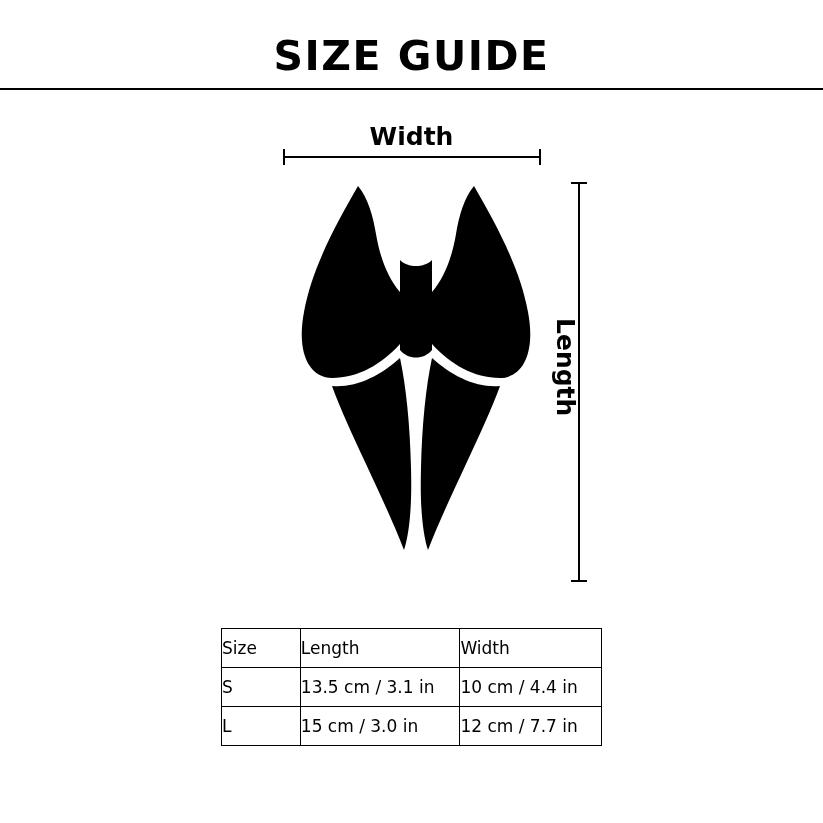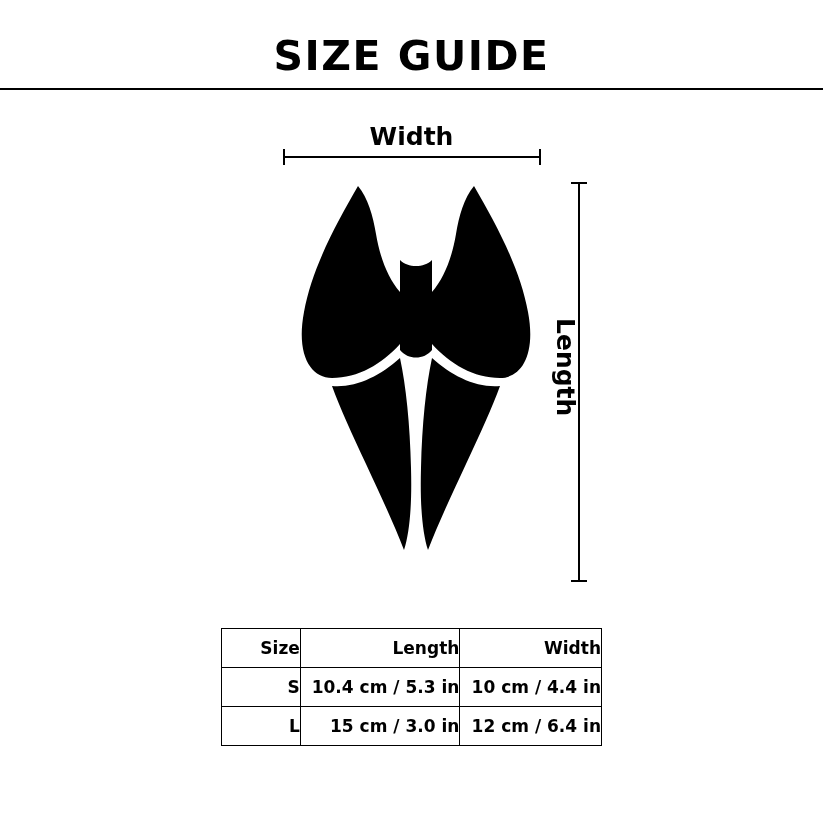--- a/index.html
+++ b/index.html
@@ -134,22 +134,22 @@
     position: absolute;
     top: 628px;
     left: 221px;
     width: 381px;
     border-collapse: collapse;
     font-size: 17px;
   }
   .size-table th,
   .size-table td {
     border: 1.5px solid #000000;
-    text-align: right;
-    font-weight: 700;
+    text-align: left;
+    font-weight: 400;
     padding: 0;
     height: 38px;
     line-height: 38px;
     background: #ffffff;
   }
   .size-table col.c-size   { width: 79px; }
   .size-table col.c-length { width: 160px; }
   .size-table col.c-width  { width: 142px; }
 </style>
 </head>
@@ -227,24 +227,24 @@
     <thead>
       <tr>
         <th>Size</th>
         <th>Length</th>
         <th>Width</th>
       </tr>
     </thead>
     <tbody>
       <tr>
         <td>S</td>
-        <td>10.4 cm / 5.3 in</td>
+        <td>13.5 cm / 3.1 in</td>
         <td>10 cm / 4.4 in</td>
       </tr>
       <tr>
         <td>L</td>
         <td>15 cm / 3.0 in</td>
-        <td>12 cm / 6.4 in</td>
+        <td>12 cm / 7.7 in</td>
       </tr>
     </tbody>
   </table>
 
 </div>
 
 </body></html>

